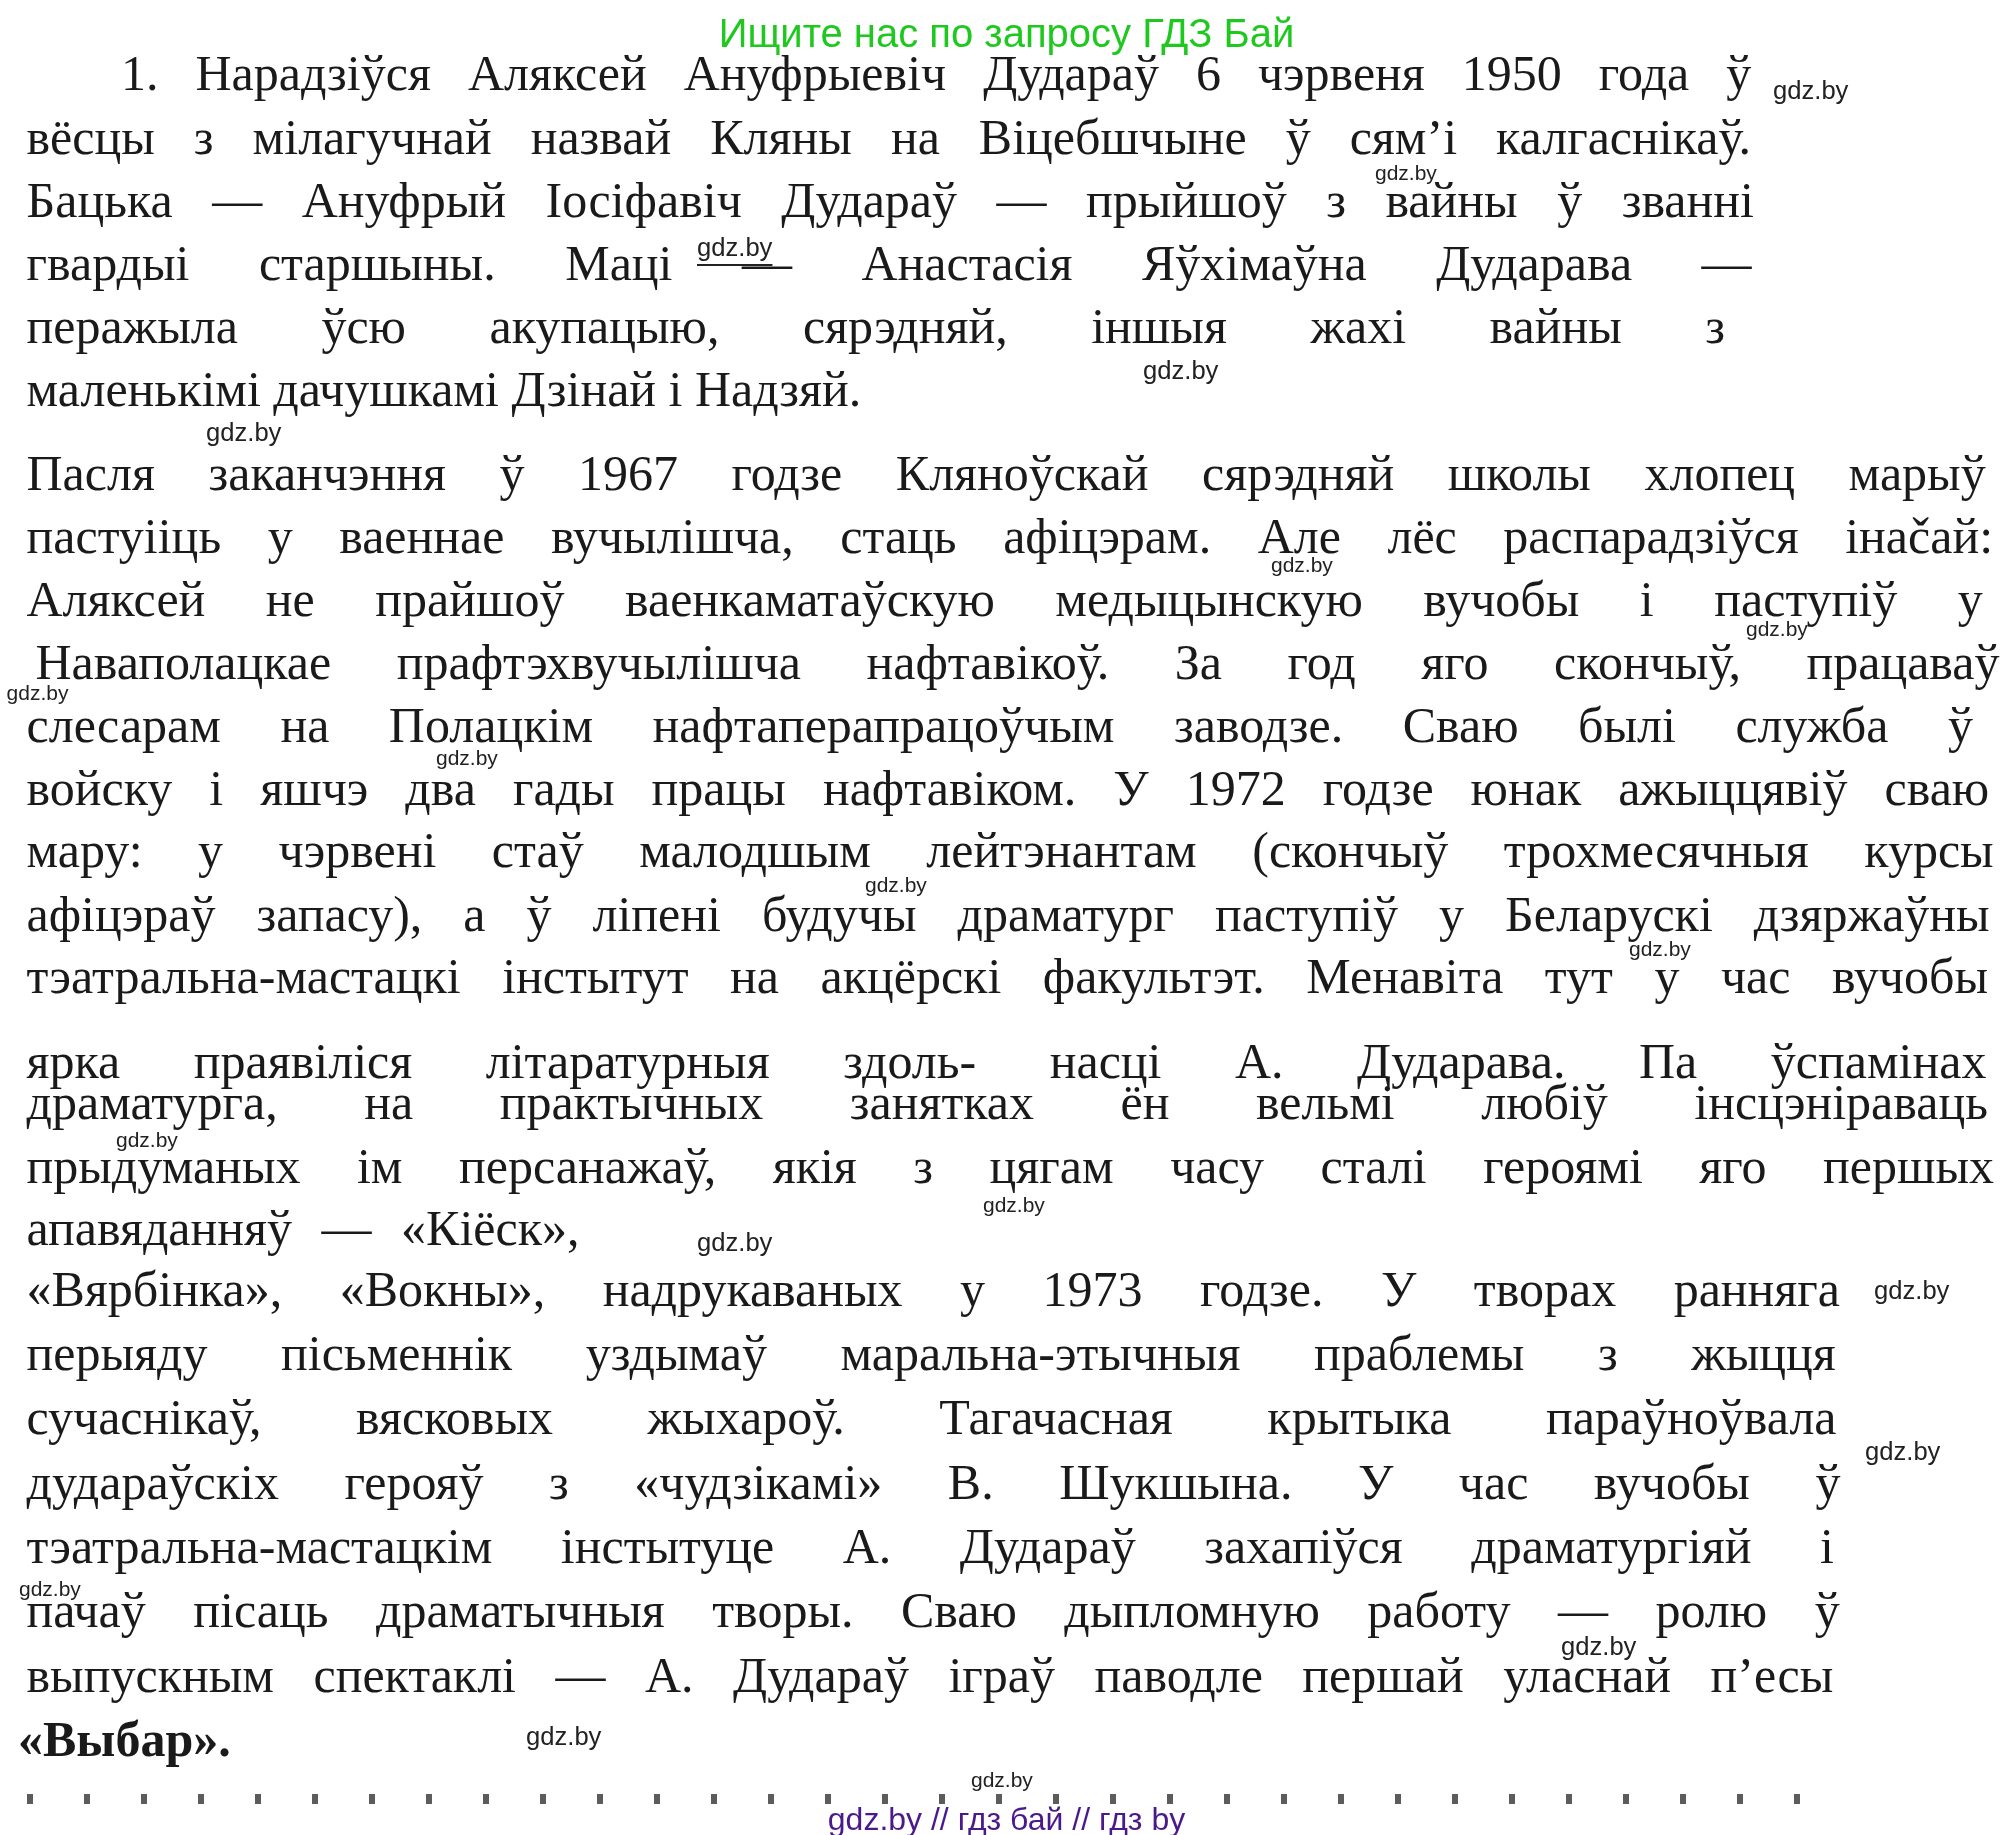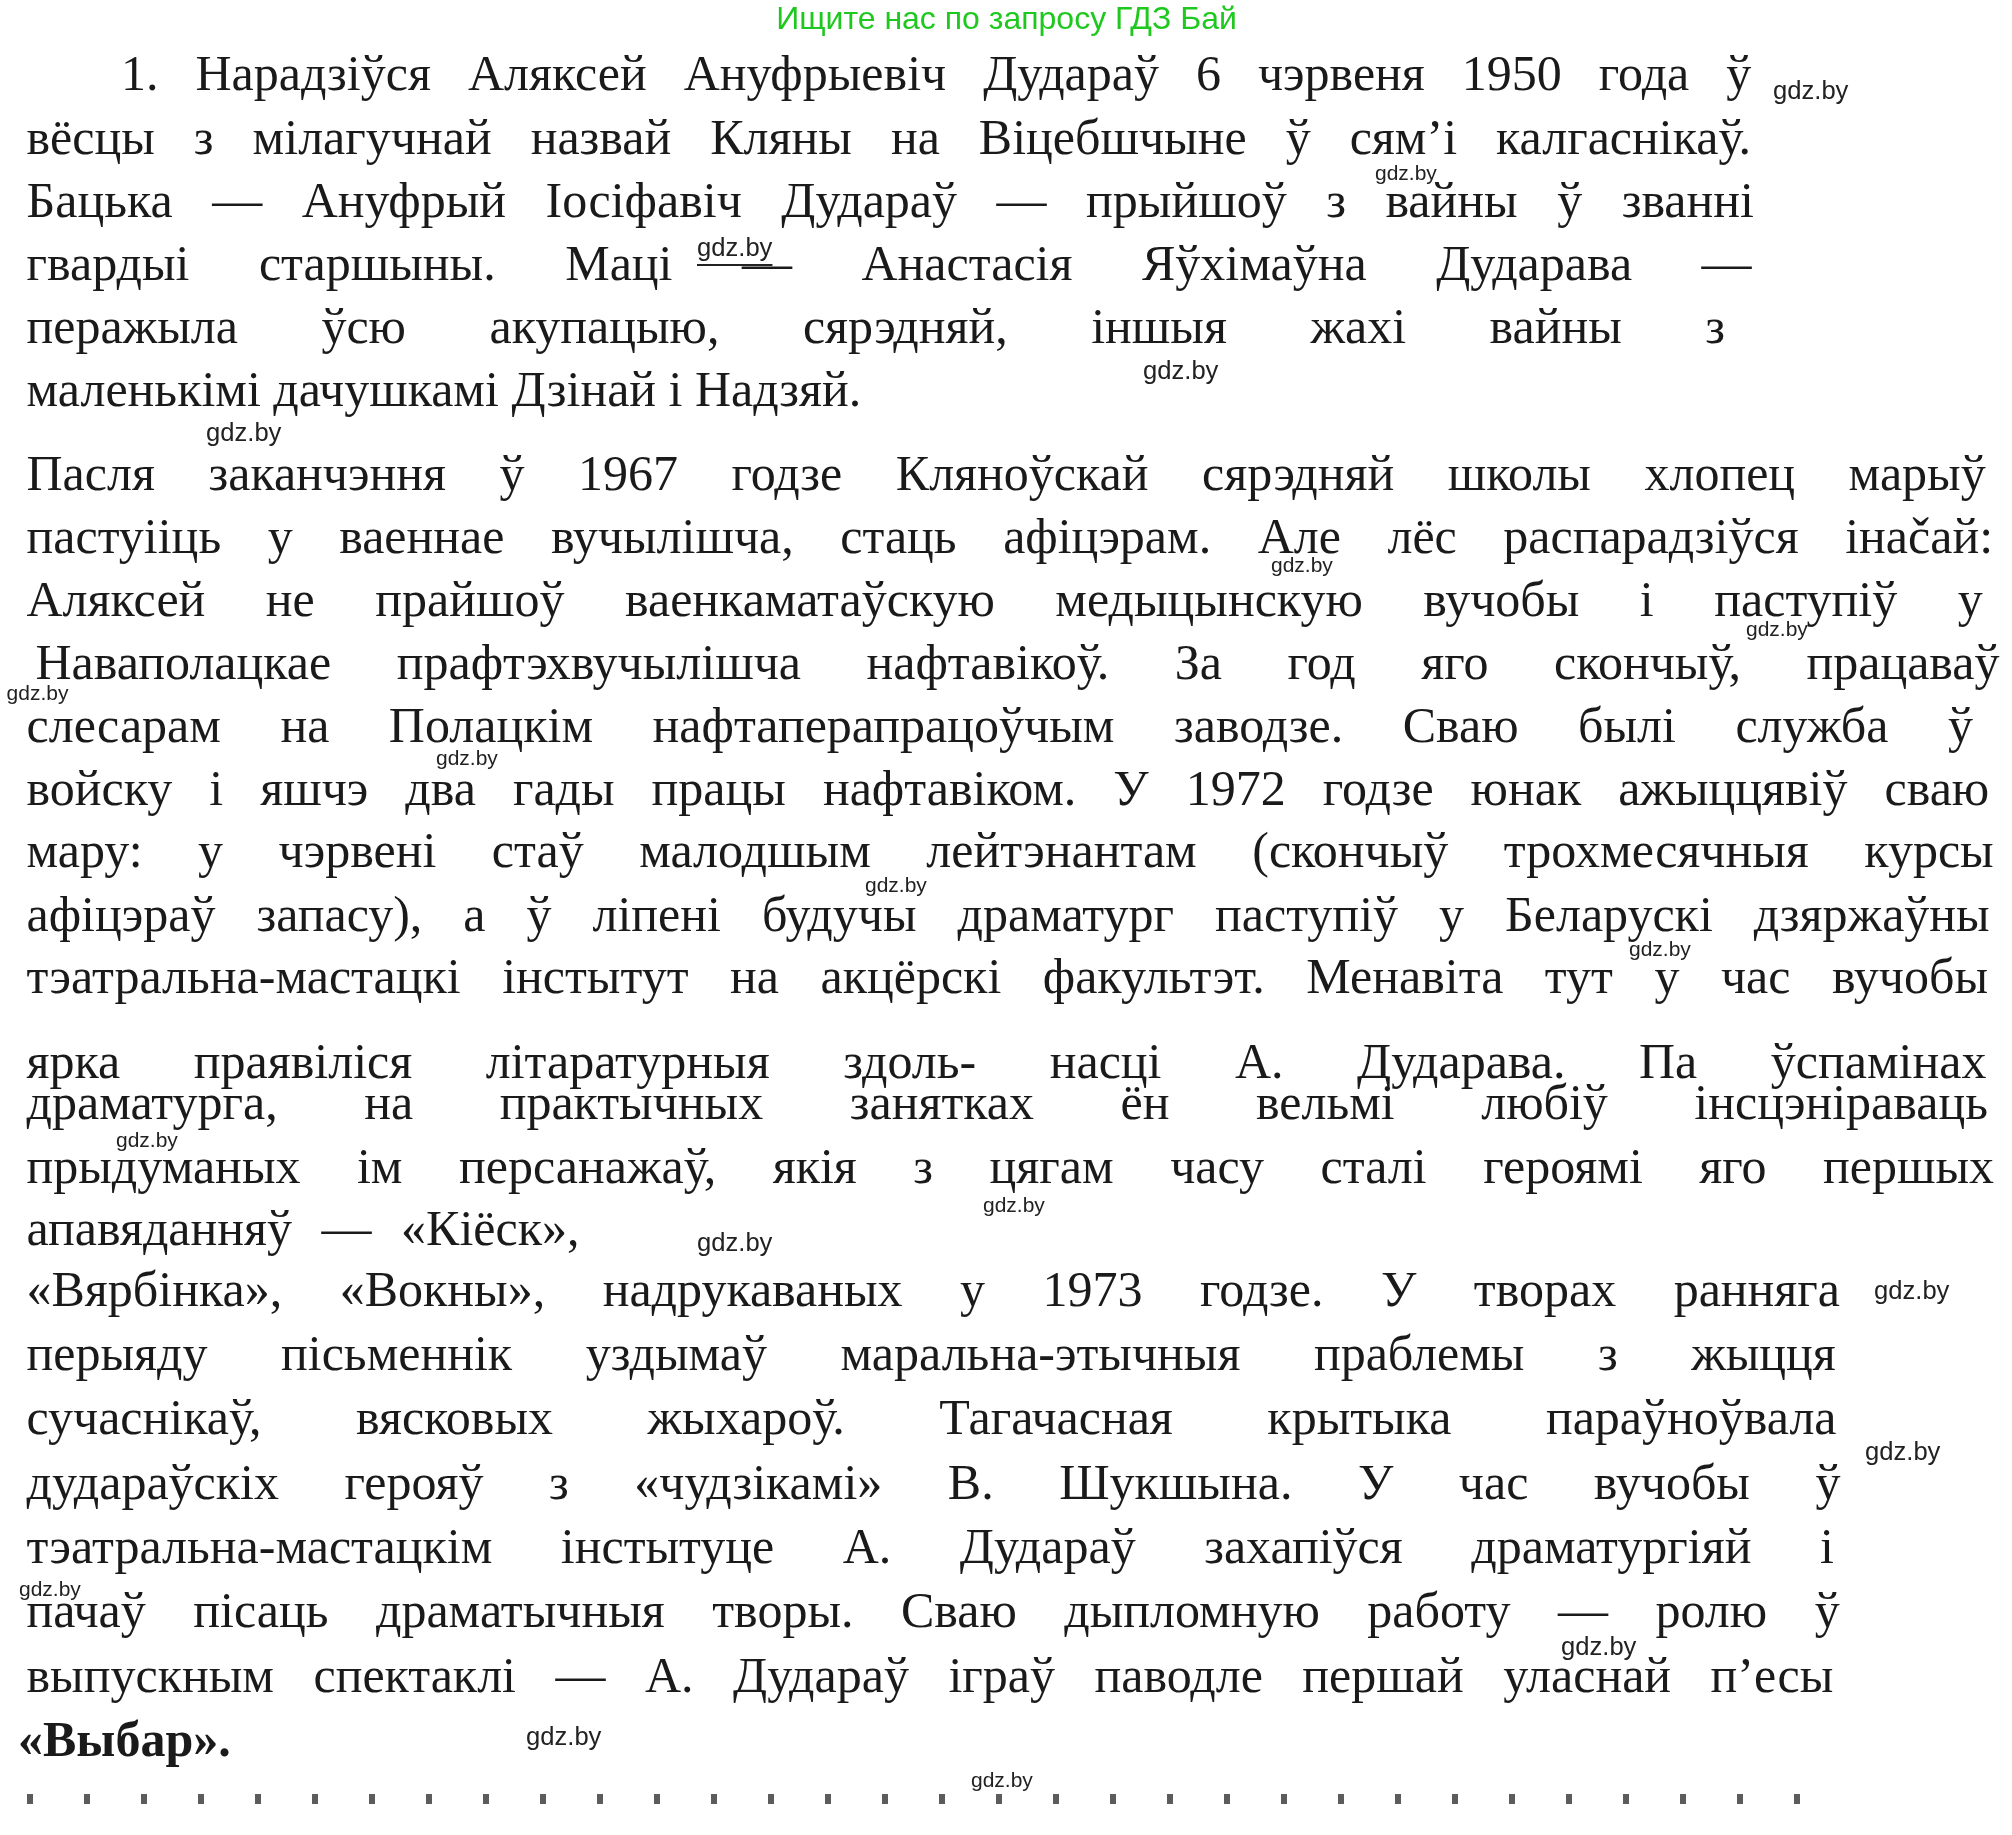--- a/index.html
+++ b/index.html
@@ -1,21 +1,21 @@
 <!DOCTYPE html>
 <html style="font-size:15px"><head>
 <meta charset="utf-8">
 <style>
   html, body { margin: 0; padding: 0; background: #ffffff; }
   body { width: 2013px; height: 1836px; position: relative; overflow: hidden; }
   .page { position: absolute; left: 0; top: 0; width: 2013px; height: 1836px; }
   .header-banner {
-    position: absolute; left: 0; top: 0; width: 2013px; height: 38px;
+    position: absolute; left: 0; top: 15px; width: 2013px; height: 38px;
     text-align: center; color: #1ec81e;
-    font-family: "Liberation Sans", sans-serif; font-size: 32px; line-height: 36px;
+    font-family: "Liberation Sans", sans-serif; font-size: 40px; line-height: 36px;
   }
   .line {
     position: absolute;
     font-family: "Liberation Serif", serif;
     font-size: 50px; line-height: 57px; color: #1a1a1a;
     white-space: nowrap;
     text-align: justify; text-align-last: justify;
     transform-origin: left top;
   }
   .line.last { text-align-last: left; }
@@ -96,14 +96,15 @@
   <span class="wm" style="left:697px; top:1228px;">gdz.by</span>
   <span class="wm" style="left:1874px; top:1276px;">gdz.by</span>
   <span class="wm" style="left:1865px; top:1437px;">gdz.by</span>
   <span class="wm" style="left:19px; top:1575px; font-size:21px;">gdz.by</span>
   <span class="wm" style="left:1561px; top:1632px;">gdz.by</span>
   <span class="wm" style="left:526px; top:1722px;">gdz.by</span>
   <span class="wm" style="left:971px; top:1766px; font-size:21px;">gdz.by</span>
 
   <div class="cutoff"></div>
 
+  <div class="footer">gdz.by  //  гдз бай  //  гдз by</div>
 </div>
 
 
 </body></html>

